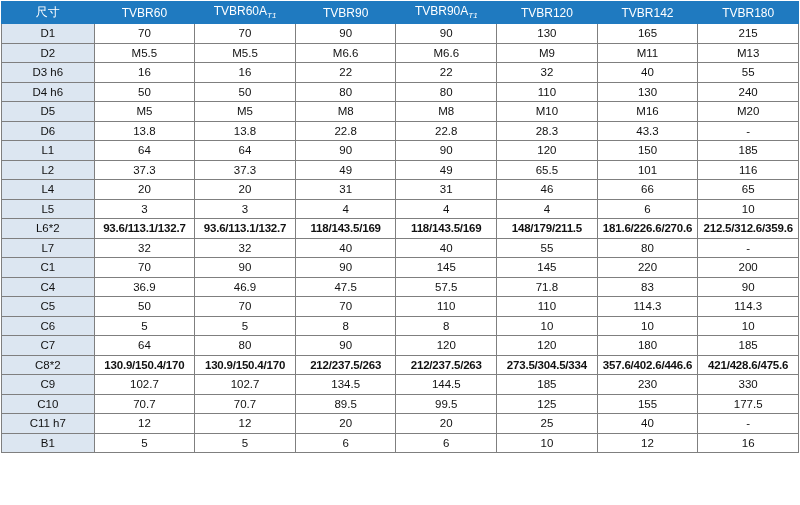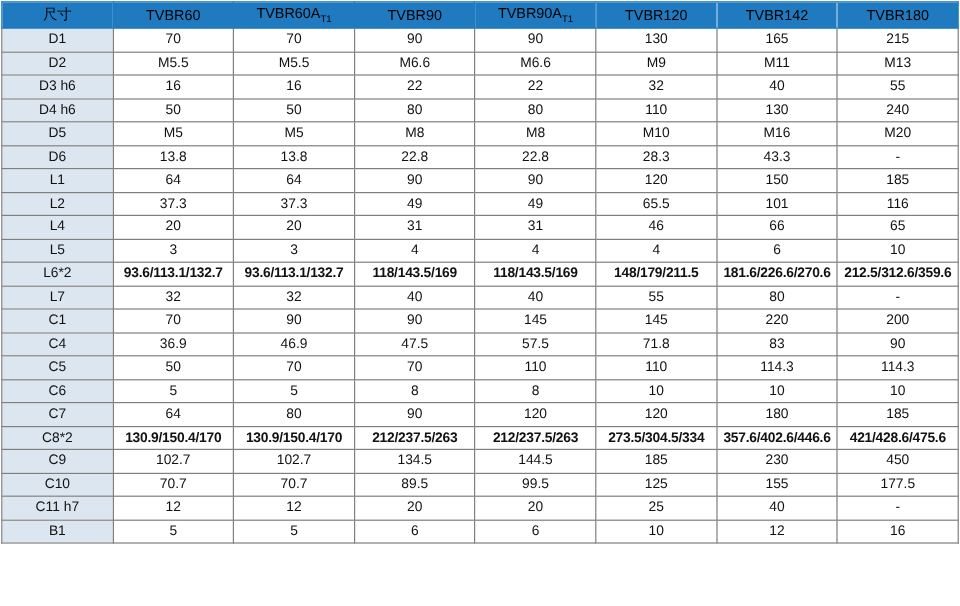--- a/index.html
+++ b/index.html
@@ -27,36 +27,37 @@
     font-size: 11.5px;
     color: #111111;
     text-align: center;
     vertical-align: middle;
     padding: 0 1px;
     white-space: nowrap;
     overflow: hidden;
   }
   #spec-table thead th {
     background: #1f7ac0;
-    color: #000000;
+    color: #ffffff;
     font-weight: normal;
     font-size: 12px;
     border-color: #1f7ac0;
     height: 21px;
   }
   #spec-table tbody td.row-label {
     background: #dce6f1;
     color: #111111;
   }
   #spec-table tbody td.data-cell {
     background: #ffffff;
   }
   .sub {
     font-size: 8px;
     vertical-align: sub;
+    font-style: italic;
   }
   .tight {
     font-size: 10px;
     letter-spacing: -0.2px;
     font-weight: bold;
   }
 </style>
 </head>
 <body>
 
@@ -265,21 +266,21 @@
         <td class="data-cell tight">421/428.6/475.6</td>
       </tr>
       <tr>
         <td class="row-label">C9</td>
         <td class="data-cell">102.7</td>
         <td class="data-cell">102.7</td>
         <td class="data-cell">134.5</td>
         <td class="data-cell">144.5</td>
         <td class="data-cell">185</td>
         <td class="data-cell">230</td>
-        <td class="data-cell">450</td>
+        <td class="data-cell">330</td>
       </tr>
       <tr>
         <td class="row-label">C10</td>
         <td class="data-cell">70.7</td>
         <td class="data-cell">70.7</td>
         <td class="data-cell">89.5</td>
         <td class="data-cell">99.5</td>
         <td class="data-cell">125</td>
         <td class="data-cell">155</td>
         <td class="data-cell">177.5</td>

